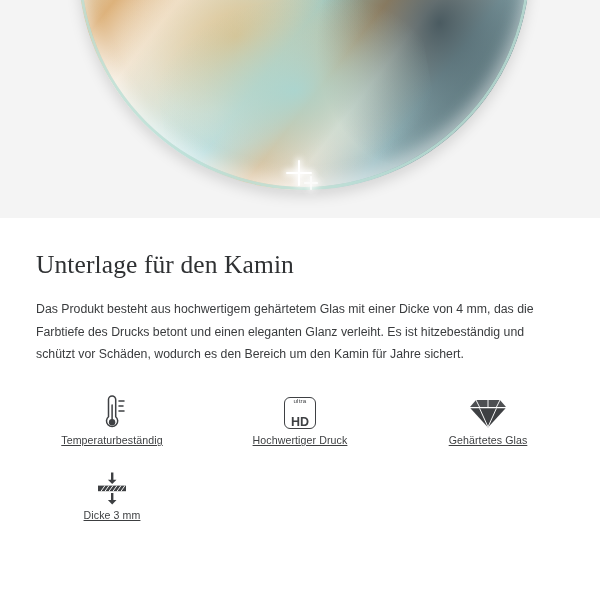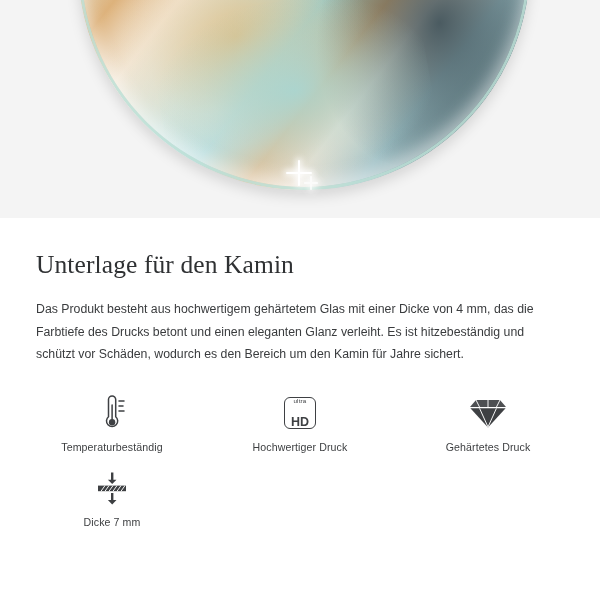--- a/index.html
+++ b/index.html
@@ -151,25 +151,26 @@
     align-items: center;
     justify-content: flex-start;
   }
   .feature .ico {
     height: 42px;
     display: flex;
     align-items: center;
     justify-content: center;
   }
   .feature .cap {
-    margin-top: 7px;
+    margin-top: 0;
     font-size: 10.6px;
     color: #3c3e40;
     text-align: center;
     letter-spacing: .1px;
+    text-decoration: underline;
   }
   svg { display: block; }
   .hdbox {
     width: 32px; height: 32px;
     border: 1.6px solid #3e4043;
     border-radius: 6px;
     display: flex;
     flex-direction: column;
     align-items: center;
     justify-content: space-between;
@@ -238,36 +239,36 @@
         <svg width="40" height="34" viewBox="0 0 40 34">
           <g fill="#3e4043">
             <path d="M8 4h24l6 7H2z" opacity="0.92"></path>
             <path d="M2.4 12.2h35.2L20 31.6z"></path>
           </g>
           <g stroke="#ffffff" stroke-width="1" fill="none" opacity="0.95">
             <path d="M8 4l3.6 7.2M32 4l-3.6 7.2M20 4v7.2M11.6 12.4 20 31M28.4 12.4 20 31"></path>
           </g>
         </svg>
       </div>
-      <div class="cap">Gehärtetes Druck</div>
+      <div class="cap">Gehärtetes Glas</div>
     </div>
 
 
     <div class="feature">
       <div class="ico">
         <svg width="40" height="36" viewBox="0 0 40 36">
           <g fill="#3e4043">
             <rect x="6" y="15.6" width="28" height="5.6"></rect>
           </g>
           <g stroke="#ffffff" stroke-width="1" opacity="0.95">
             <path d="M9 21.2 13 15.6M13 21.2 17 15.6M17 21.2 21 15.6M21 21.2 25 15.6M25 21.2 29 15.6M29 21.2 33 15.6"></path>
           </g>
           <g fill="#3e4043">
             <path d="M19 2.5h2.4v7.2h3.1L20.2 14l-4.3-4.3h3.1z"></path>
             <path d="M19 34.5h2.4v-7.2h3.1L20.2 23l-4.3 4.3h3.1z" transform="rotate(180 20.2 28.7)"></path>
           </g>
         </svg>
       </div>
-      <div class="cap">Dicke 7 mm</div>
+      <div class="cap">Dicke 3 mm</div>
     </div>
 
   </div>
 </div>
 
 </body></html>

